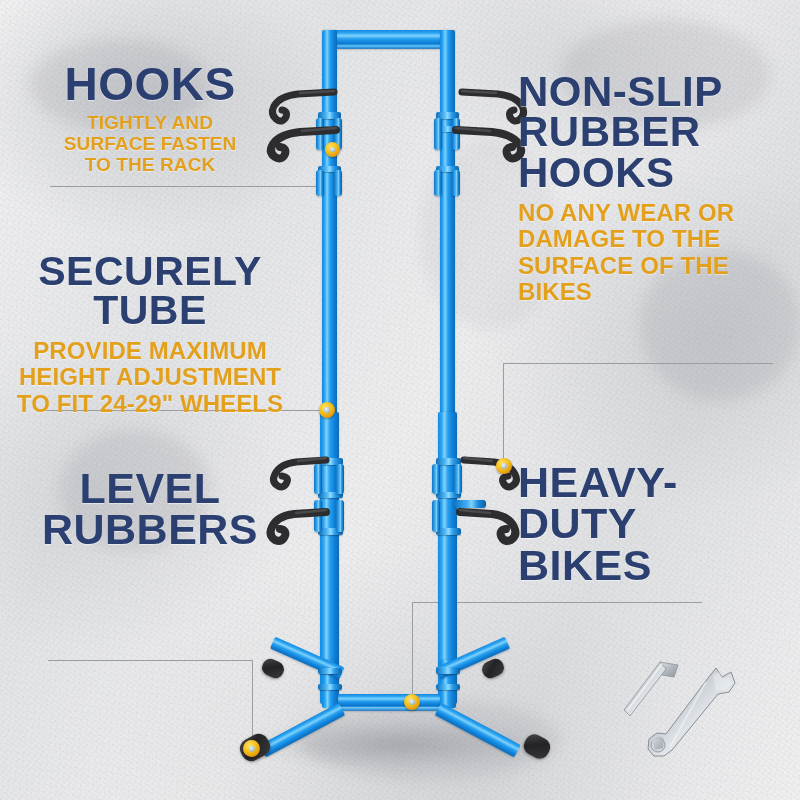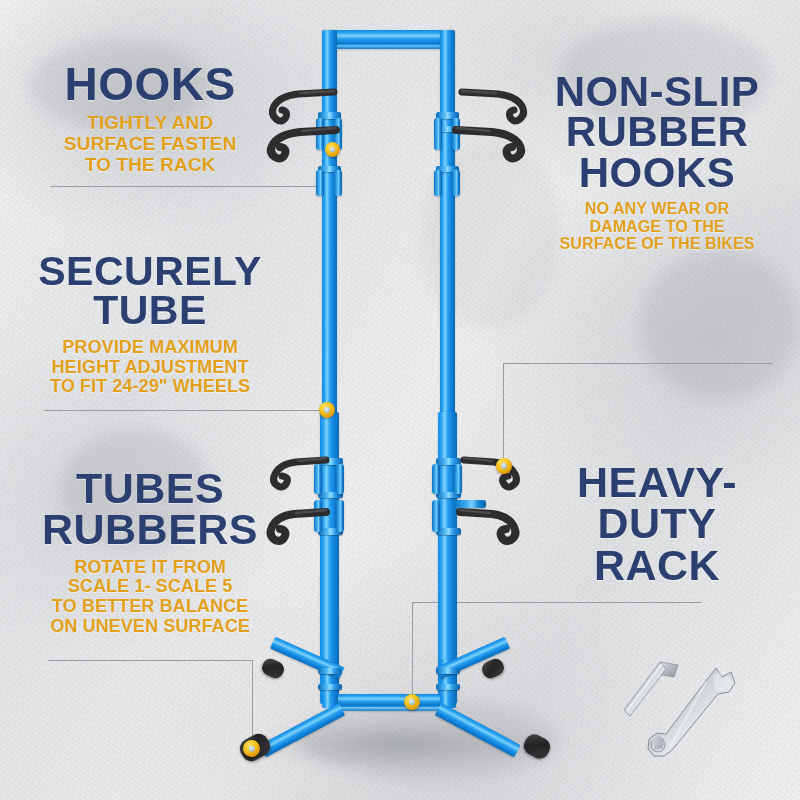--- a/index.html
+++ b/index.html
@@ -46,37 +46,37 @@
   .callout .body {
     color:#e3a01c;
     font-weight:bold;
     letter-spacing:.1px;
     line-height:1.1;
     white-space:pre-line;
     text-shadow:0 1px 1px rgba(255,255,255,.5);
     margin-top:7px;
   }
   .c-left  .head, .c-left  .body { text-align:center; }
-  .c-right .head, .c-right .body { text-align:center; }
+  .c-right .head, .c-right .body { text-align:left; }
 
   #callout-hooks        { left:14px;  top:62px;  width:272px; }
   #callout-hooks .head  { font-size:46px; }
   #callout-hooks .body  { font-size:19px; }
 
   #callout-extension       { left:10px;  top:252px; width:280px; }
   #callout-extension .head { font-size:41px; }
-  #callout-extension .body { font-size:18px; }
+  #callout-extension .body { font-size:24px; }
 
   #callout-level       { left:14px;  top:468px; width:272px; }
   #callout-level .head { font-size:43px; }
   #callout-level .body { font-size:18px; }
 
   #callout-nonslip       { left:518px; top:72px;  width:278px; }
   #callout-nonslip .head { font-size:42px; }
-  #callout-nonslip .body { font-size:16px; }
+  #callout-nonslip .body { font-size:24px; }
 
   #callout-heavy       { left:518px; top:462px; width:278px; }
   #callout-heavy .head { font-size:43px; }
   #callout-heavy .body { font-size:18px; }
 
   
   #leader-lines { position:absolute; inset:0; }
   .leader { position:absolute; background:#9b9da0; }
   .leader.h { height:1px; }
   .leader.v { width:1px; }
@@ -341,33 +341,29 @@
 
 <div class="callout c-left" id="callout-extension">
   <div class="head">SECURELY
 TUBE</div>
   <div class="body">PROVIDE MAXIMUM
 HEIGHT ADJUSTMENT
 TO FIT 24-29" WHEELS</div>
 </div>
 
 <div class="callout c-left" id="callout-level">
-  <div class="head">TUBES
+  <div class="head">LEVEL
 RUBBERS</div>
-  <div class="body">ROTATE IT FROM
-SCALE 1- SCALE 5
-TO BETTER BALANCE
-ON UNEVEN SURFACE</div>
 </div>
 
 <div class="callout c-right" id="callout-nonslip">
   <div class="head">NON-SLIP
 RUBBER
 HOOKS</div>
   <div class="body">NO ANY WEAR OR
 DAMAGE TO THE
 SURFACE OF THE BIKES</div>
 </div>
 
 <div class="callout c-right" id="callout-heavy">
   <div class="head">HEAVY-DUTY
-RACK</div>
+BIKES</div>
 </div>
 
 </body></html>

